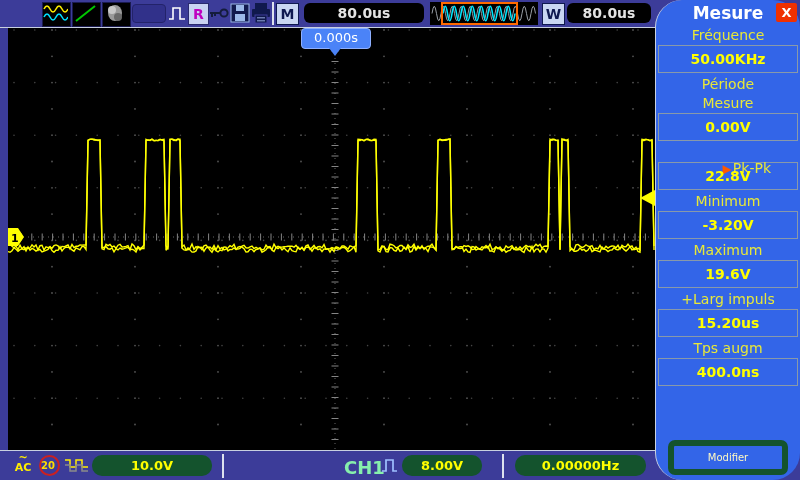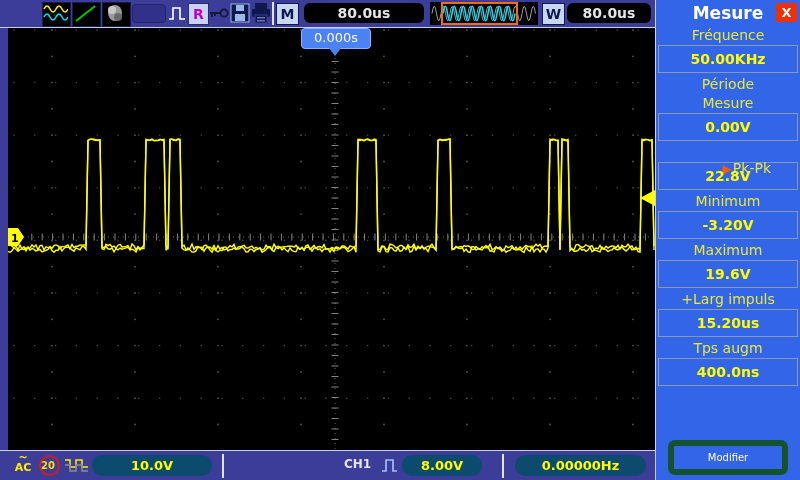--- a/index.html
+++ b/index.html
@@ -41,32 +41,32 @@
              border:6px solid transparent;border-top:8px solid #4b83f7;}
 
   
   #bottombar{position:absolute;left:0;top:450px;width:655px;height:30px;border-top:1px solid #c8d0e0;}
   #coupling{position:absolute;left:11px;top:2px;width:24px;text-align:center;color:#ffee00;
             font-weight:bold;font-size:11px;line-height:11px;}
   #coupling .tilde{display:block;height:9px;line-height:9px;}
   #bwlimit{position:absolute;left:39px;top:4px;width:17px;height:17px;border:2px solid #cc2020;
            border-radius:50%;color:#ffdd00;font-size:10px;font-weight:bold;line-height:17px;}
   #sqwave{position:absolute;left:64px;top:5px;}
-  .bpill{position:absolute;top:4px;height:21px;background:#0c4a6e;border-radius:10px;color:#ffff00;
+  .bpill{position:absolute;top:4px;height:21px;background:#14532d;border-radius:10px;color:#ffff00;
          font-size:13px;font-weight:bold;text-align:center;line-height:21px;}
   #pill-scale{left:92px;width:120px;}
   #sep-b1{left:222px;top:3px;height:24px;}
-  #trig-src{position:absolute;left:344px;top:6px;color:#e5e5e5;font-weight:bold;font-size:12px;}
+  #trig-src{position:absolute;left:344px;top:6px;color:#86efac;font-weight:bold;font-size:18px;}
   #trig-glyph{position:absolute;left:380px;top:4px;}
   #pill-level{left:402px;width:80px;}
   #sep-b2{left:502px;top:3px;height:24px;}
   #pill-freq{left:515px;width:131px;}
 
   
-  #menu{position:absolute;left:655px;top:0;width:145px;height:480px;background:#3365e8;border-left:1px solid #c8d0e0;box-sizing:border-box;}
+  #menu{position:absolute;left:655px;top:0;width:145px;height:480px;background:#3365e8;border-left:1px solid #c8d0e0;box-sizing:border-box;border-radius:27px;}
   #menu-title{height:27px;line-height:27px;text-align:center;color:#fff;font-size:17px;font-weight:bold;}
   #menu-close{position:absolute;right:3px;top:3px;width:21px;height:19px;background:#f03000;
               color:#fff;font-weight:bold;font-size:13px;text-align:center;line-height:19px;border-radius:2px;}
   .m-item{margin-bottom:3px;}
   .m-label{text-align:center;color:#e8e838;font-size:14px;height:16px;line-height:16px;margin-top:0;white-space:pre;}
   .m-label.sel{text-align:center;padding-left:2px;}
   .arrow{color:#ff5a00;font-size:12px;margin-right:1px;}
   .m-value{margin:2px 2px 0;height:26px;line-height:26px;border:1px solid #8899aa;
            color:#ffff00;font-weight:bold;font-size:14px;text-align:center;}
   #modify-btn{position:absolute;left:50%;transform:translateX(-50%);bottom:5px;width:108px;height:23px;

